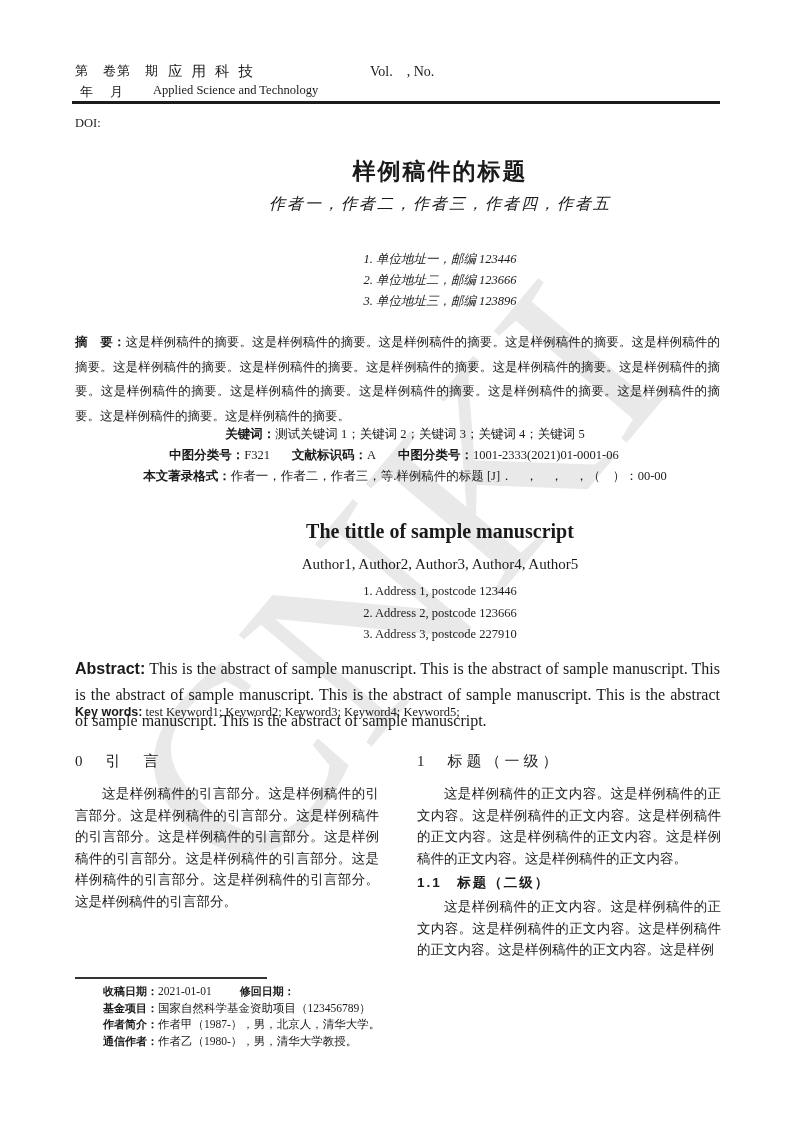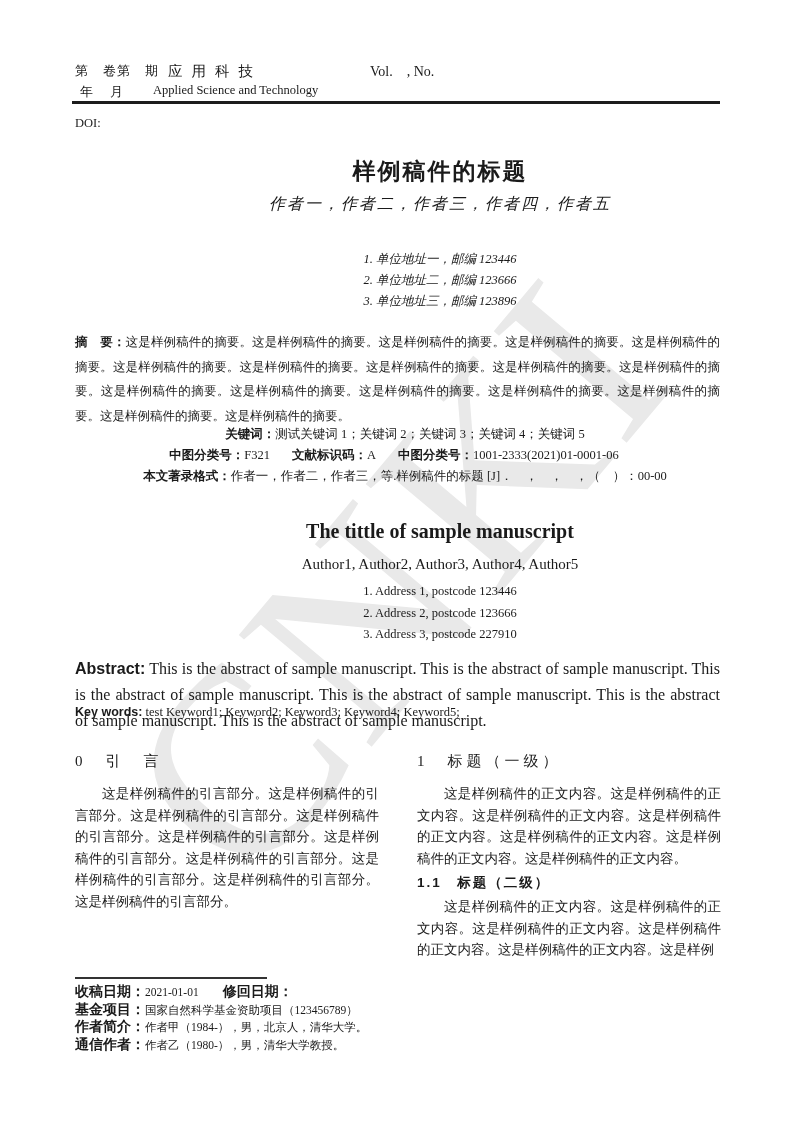--- a/index.html
+++ b/index.html
@@ -58,21 +58,21 @@
   
   .columns { position: absolute; top: 752px; left: 75px; width: 646px; display: flex; gap: 38px; z-index: 1; }
   .col { width: 310px; }
   .sec-h1 { font-size: 15px; letter-spacing: 4px; margin: 0 0 12px 0; font-weight: normal; }
   .sec-h2 { font-size: 13.5px; letter-spacing: 2px; margin: 5px 0 4px 0; font-weight: bold; font-family: "Liberation Sans", "DejaVu Sans", sans-serif; }
   .body-p { font-size: 13.5px; line-height: 21.5px; text-align: justify; text-indent: 2em; margin: 0; }
 
   
   .foot-rule { position: absolute; top: 977px; left: 75px; width: 192px; height: 2px; background: #333; }
   .footer { position: absolute; top: 983px; left: 75px; width: 646px; font-size: 11.5px; line-height: 16.5px; }
-  .footer .lbl { font-size: 14px; }
+  .footer .lbl { font-size: 11px; margin-left: 28px; }
   .revised-gap { margin-left: 24px; }
 </style>
 </head>
 <body>
 
 <div class="page">
 
   <div class="watermark">CNKI</div>
 
   <div class="layer">
@@ -125,18 +125,18 @@
         <p class="body-p">这是样例稿件的正文内容。这是样例稿件的正文内容。这是样例稿件的正文内容。这是样例稿件的正文内容。这是样例稿件的正文内容。这是样例稿件的正文内容。这是样例稿件的正文内容。</p>
         <h3 class="sec-h2">1.1　标题（二级）</h3>
         <p class="body-p">这是样例稿件的正文内容。这是样例稿件的正文内容。这是样例稿件的正文内容。这是样例稿件的正文内容。这是样例稿件的正文内容。这是样例</p>
       </div>
     </div>
 
     <div class="foot-rule"></div>
     <div class="footer">
       <div><span class="lbl">收稿日期：</span><span>2021-01-01</span><span class="lbl revised-gap">修回日期：</span></div>
       <div><span class="lbl">基金项目：</span><span>国家自然科学基金资助项目（123456789）</span></div>
-      <div><span class="lbl">作者简介：</span><span>作者甲（1984-），男，北京人，清华大学。</span></div>
+      <div><span class="lbl">作者简介：</span><span>作者甲（1987-），男，北京人，清华大学。</span></div>
       <div><span class="lbl">通信作者：</span><span>作者乙（1980-），男，清华大学教授。</span></div>
     </div>
 
   </div>
 </div>
 
 </body></html>

